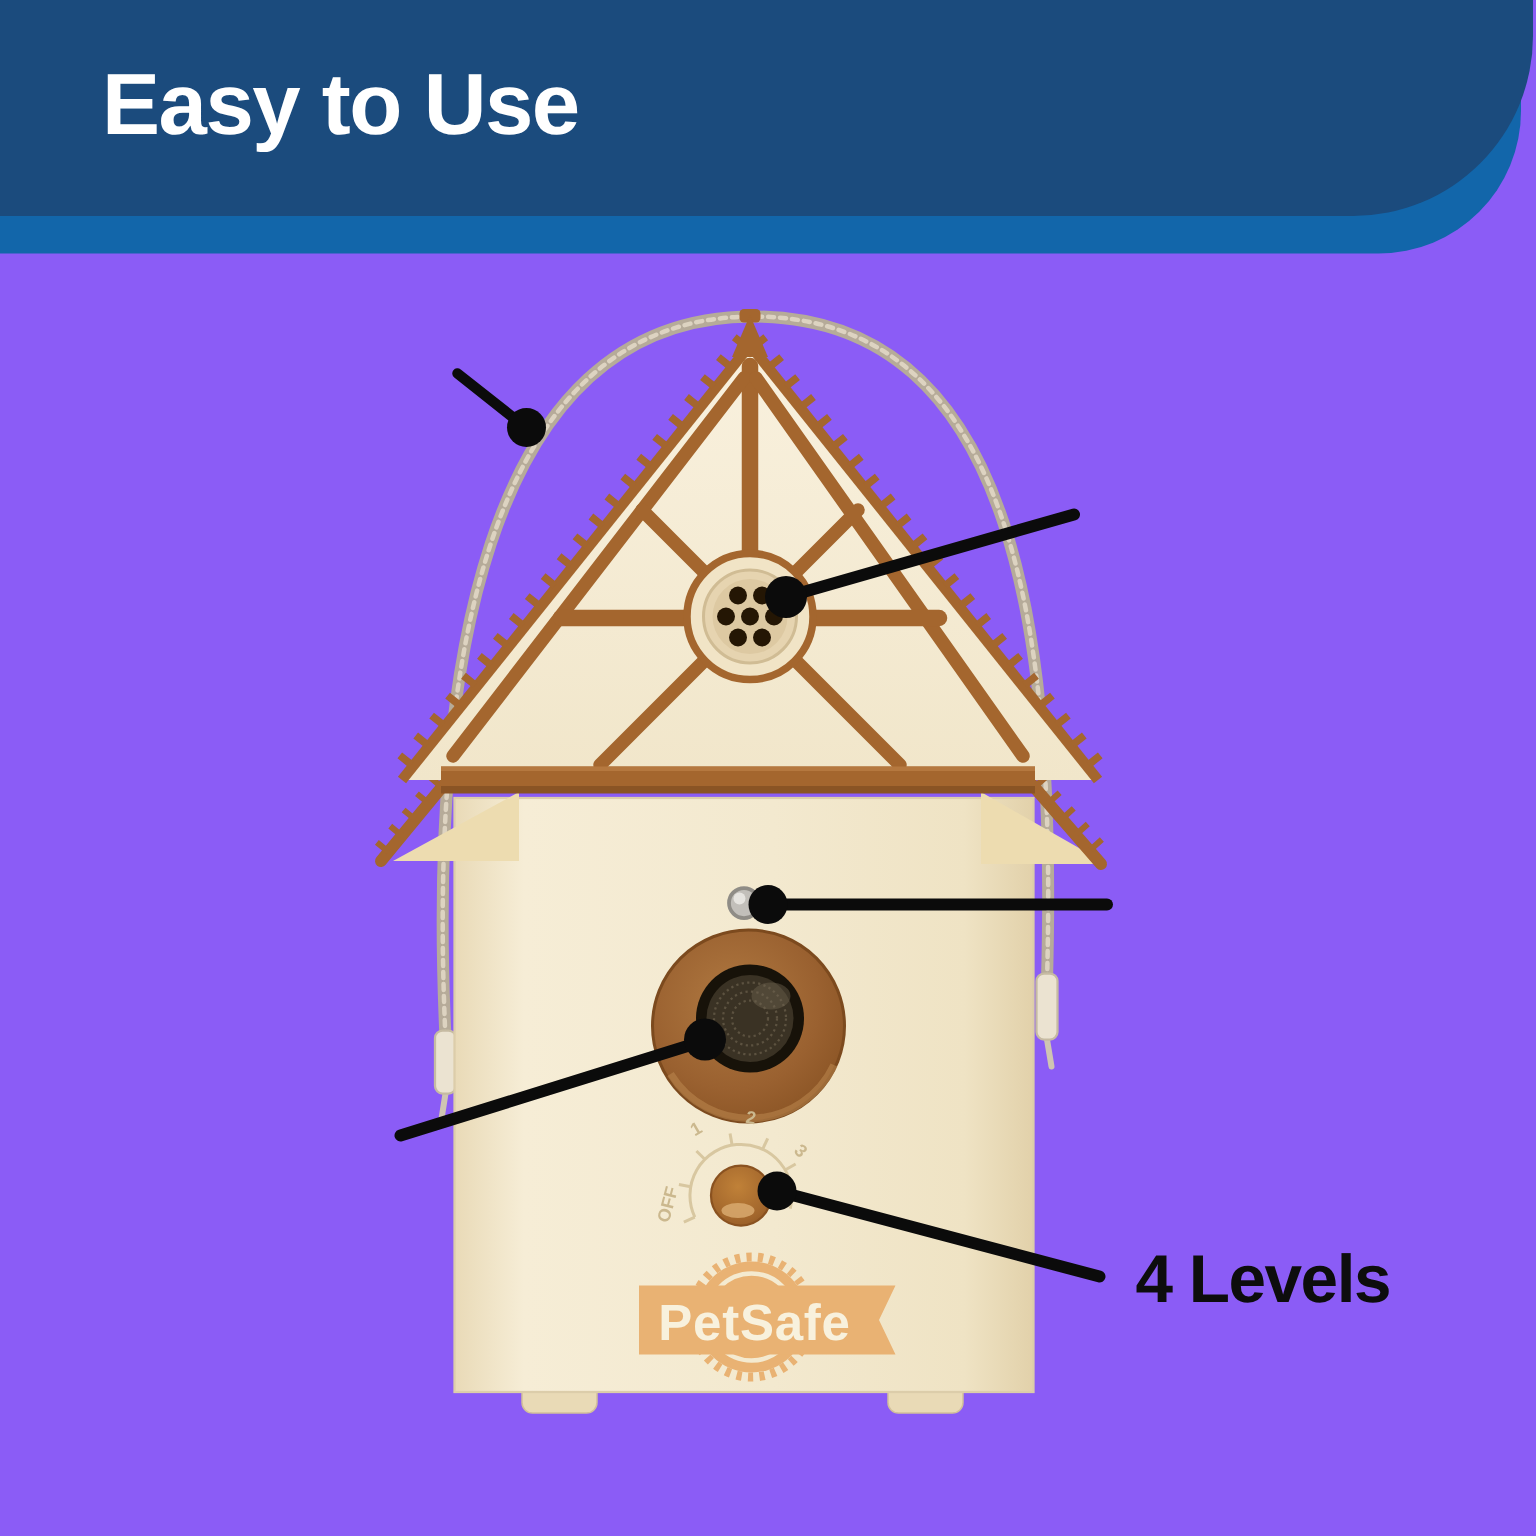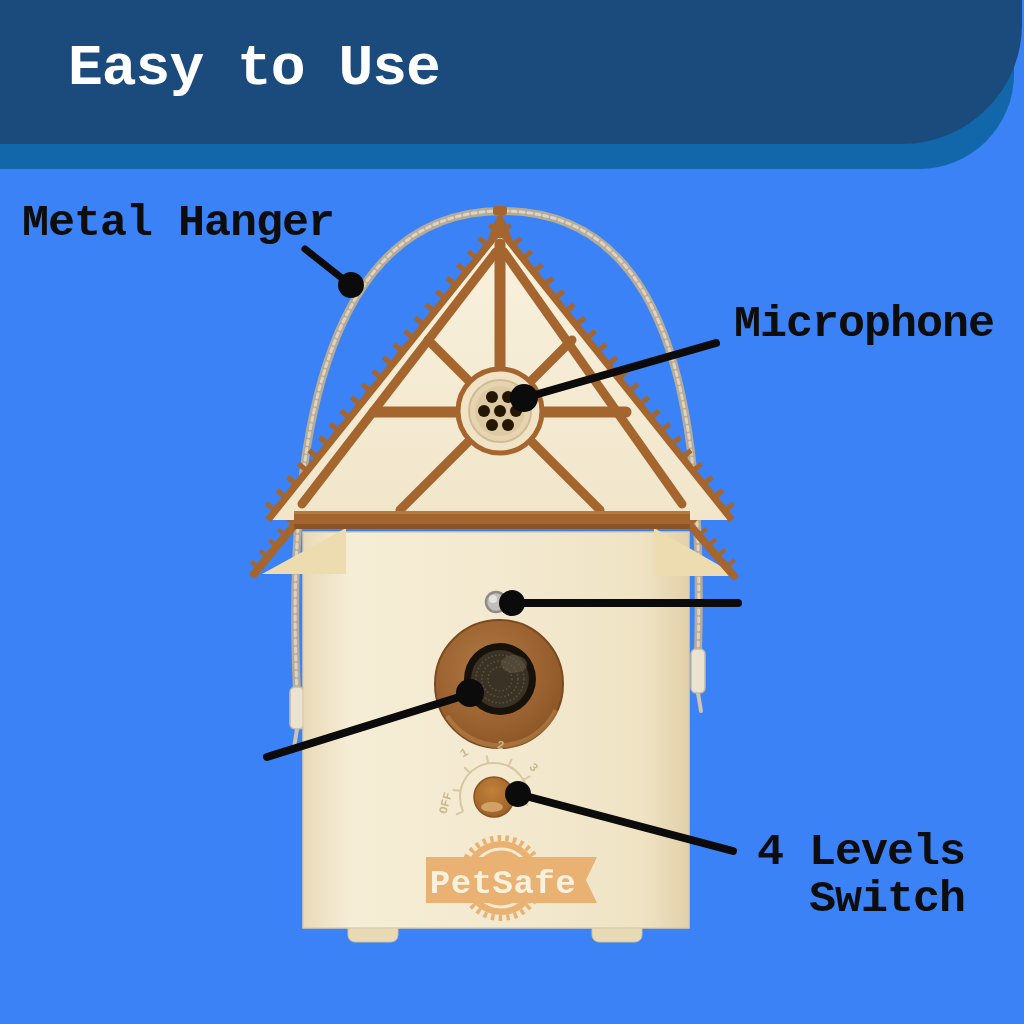--- a/index.html
+++ b/index.html
@@ -1,16 +1,16 @@
 <!DOCTYPE html>
 <html><head>
 <meta charset="utf-8">
 <style>
   html,body{margin:0;padding:0;background:#ffffff;width:1024px;height:1024px;overflow:hidden;}
-  #stage{position:relative;width:1024px;height:1024px;background:#3b82f6;font-family:Liberation Mono, monospace;}
+  #stage{position:relative;width:1024px;height:1024px;background:#8b5cf6;font-family:Liberation Sans, sans-serif;}
   
   .banner-light{position:absolute;top:0;left:0;width:1014px;height:169px;background:#1266aa;border-radius:0 0 95px 0;}
   .banner-dark{position:absolute;top:0;left:0;width:1022px;height:144px;background:#1b4b7d;border-radius:0 0 120px 0;}
   .title{position:absolute;left:68px;top:36px;color:#ffffff;font-size:58px;font-weight:700;letter-spacing:-1px;white-space:nowrap;}
   
   .callout-label{position:absolute;color:#0d0d0d;font-size:45px;font-weight:700;letter-spacing:-1px;line-height:1.05;white-space:nowrap;}
   .lbl-metal-hanger{left:22px;top:200px;}
   .lbl-microphone{left:734px;top:301px;}
   .lbl-battery-led{left:752px;top:574px;}
   .lbl-ultrasonic{left:24px;top:740px;width:252px;text-align:center;}
@@ -167,24 +167,17 @@
       <circle cx="524" cy="398" r="14" stroke="none"></circle>
       <line x1="738" y1="603" x2="512" y2="603" stroke-width="8"></line>
       <circle cx="512" cy="603" r="13" stroke="none"></circle>
       <line x1="267" y1="757" x2="469" y2="694" stroke-width="8"></line>
       <circle cx="470" cy="693" r="14" stroke="none"></circle>
       <line x1="733" y1="851" x2="518" y2="794" stroke-width="8"></line>
       <circle cx="518" cy="794" r="13" stroke="none"></circle>
     </g>
   </svg>
 
-  <div class="callout-label lbl-metal-hanger">
-    <div>Metal Hanger</div>
-  </div>
-  <div class="callout-label lbl-microphone">
-    <div>Microphone</div>
-  </div>
   <div class="callout-label lbl-switch">
     <div>4 Levels</div>
-    <div>Switch</div>
   </div>
 
 </div>
 
 </body></html>

